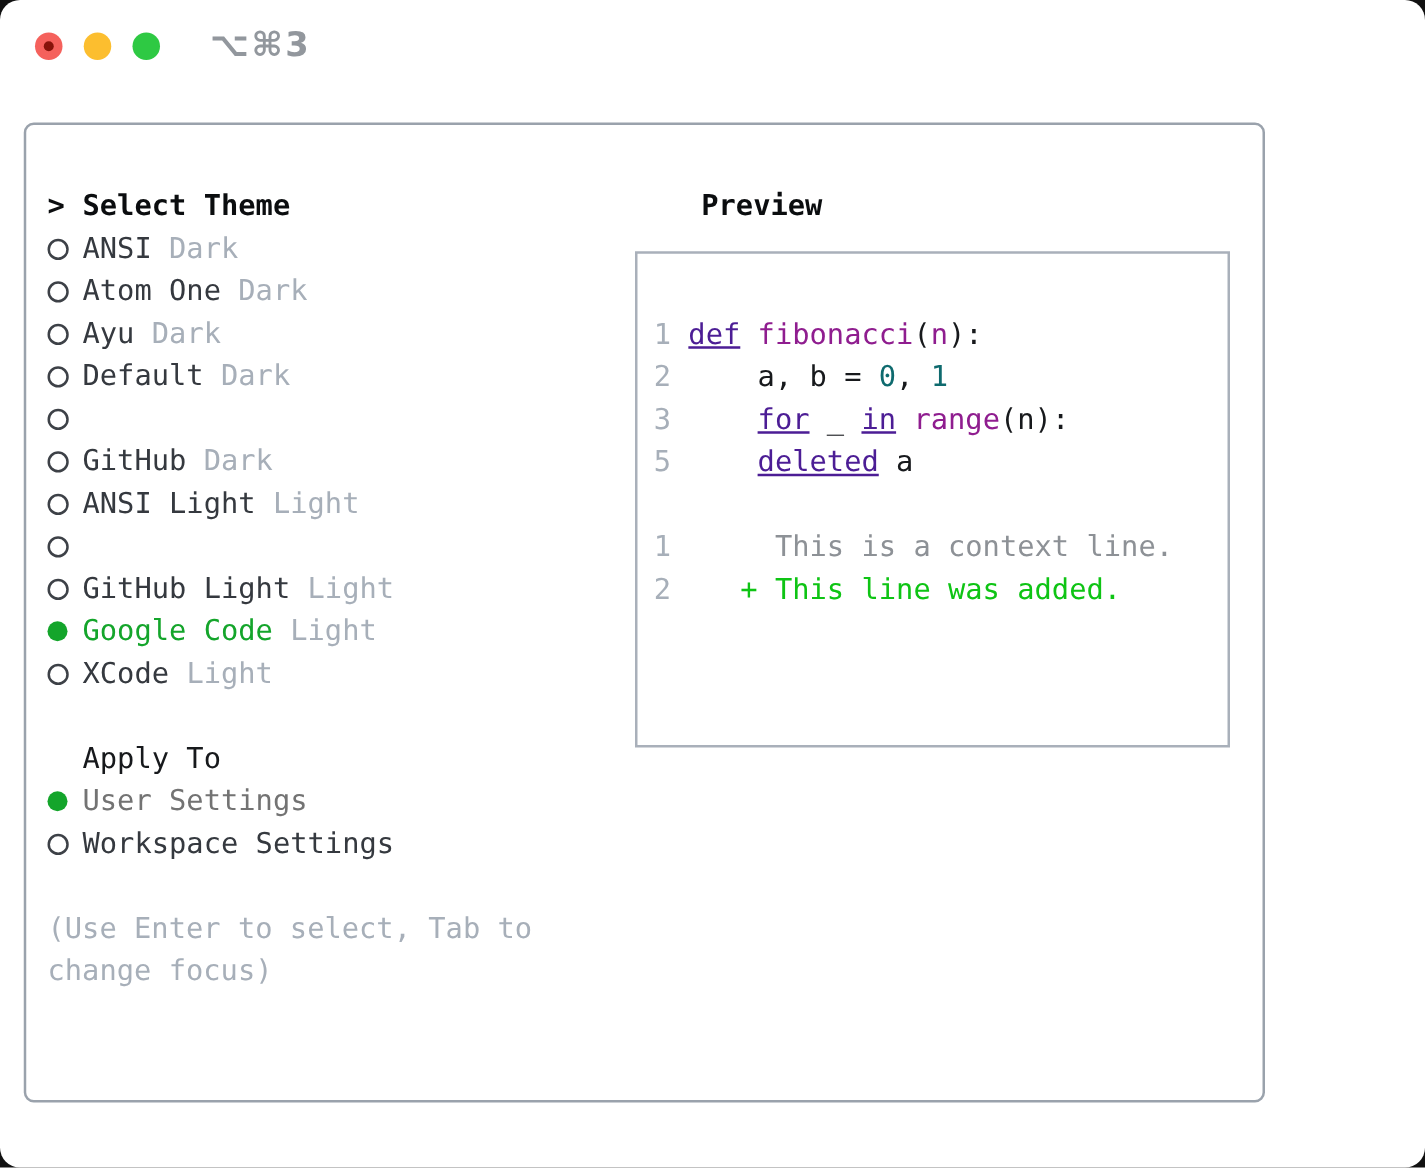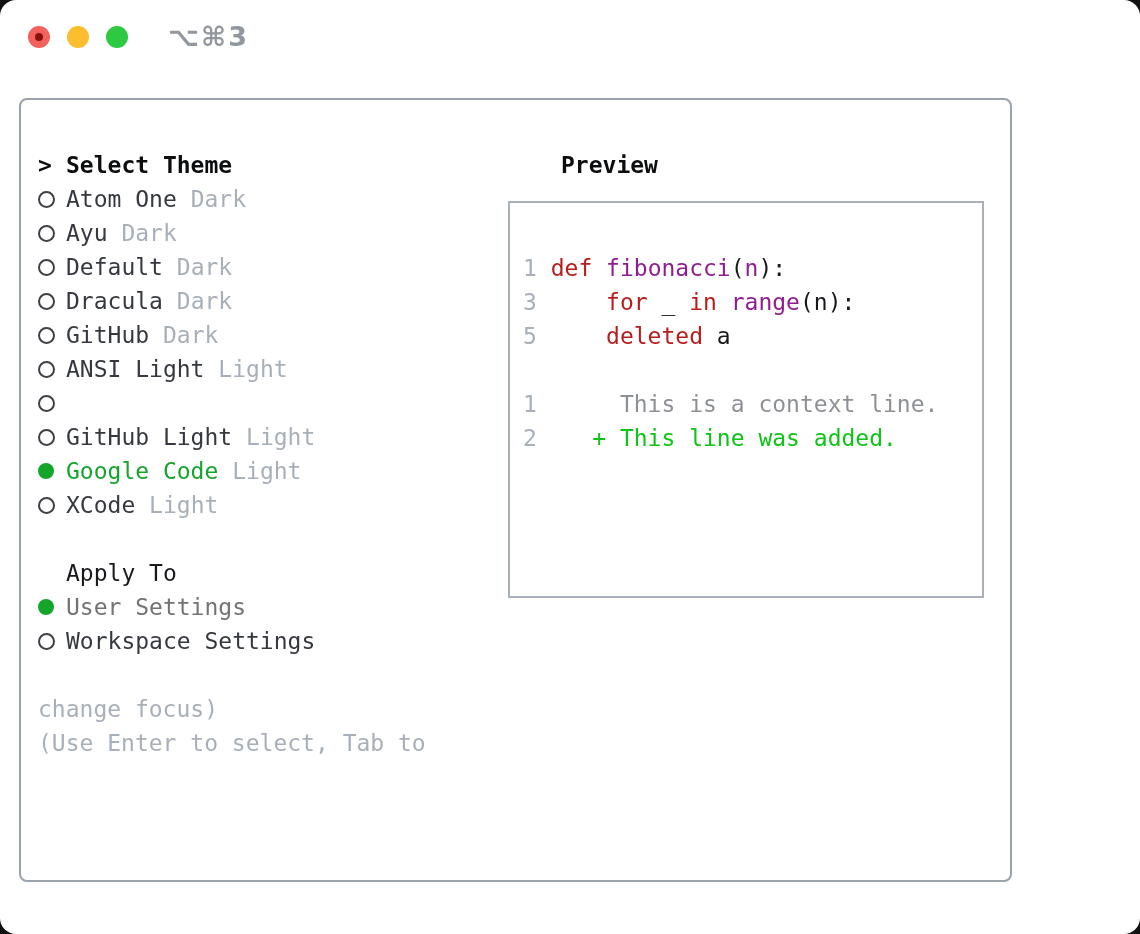--- a/index.html
+++ b/index.html
@@ -48,21 +48,21 @@
     font-size:23px; font-weight:bold; color:#0b0d0f;margin-left:40px;
   }
   .preview-box {
     position:absolute; left:487px; top:101px; width:472px; height:393px;
     border:2px solid #a9b0ba; background:#fff;
   }
   .preview-content { position:absolute; left:13px; top:48px; font-size:23px; }
   .pline { height:34px; line-height:34px; white-space:pre; color:#17191c; }
   .pline.blank { height:34px; }
   .ln { display:inline-block; width:2ch; color:#a7afb9; }
-  .tok-kw  { color:#b91c1c; }
+  .tok-kw  { color:#4c1d95;text-decoration:underline; }
   .tok-fn  { color:#8f1d8f; }
   .tok-num { color:#0e6a6e; }
   .tok-pl  { color:#17191c; }
   .d-ctx { color:#8d9196; }
   .d-del { color:#c5392a; }
   .d-add { color:#0ec414; }
 </style>
 </head>
 <body>
 
@@ -83,39 +83,44 @@
         <span class="prompt-char">&gt;</span>
       </span>
       <span class="lab hdr">Select Theme</span>
     </div>
 
     <div>
         <div class="row">
           <span class="bullet">
             <span class="ring"></span>
           </span>
+          <span class="lab"><span class="name">ANSI</span> <span class="variant">Dark</span></span>
+        </div>
+        <div class="row">
+          <span class="bullet">
+            <span class="ring"></span>
+          </span>
           <span class="lab"><span class="name">Atom One</span> <span class="variant">Dark</span></span>
         </div>
         <div class="row">
           <span class="bullet">
             <span class="ring"></span>
           </span>
           <span class="lab"><span class="name">Ayu</span> <span class="variant">Dark</span></span>
         </div>
         <div class="row">
           <span class="bullet">
             <span class="ring"></span>
           </span>
           <span class="lab"><span class="name">Default</span> <span class="variant">Dark</span></span>
         </div>
         <div class="row">
           <span class="bullet">
             <span class="ring"></span>
           </span>
-          <span class="lab"><span class="name">Dracula</span> <span class="variant">Dark</span></span>
         </div>
         <div class="row">
           <span class="bullet">
             <span class="ring"></span>
           </span>
           <span class="lab"><span class="name">GitHub</span> <span class="variant">Dark</span></span>
         </div>
         <div class="row">
           <span class="bullet">
             <span class="ring"></span>
@@ -164,29 +169,30 @@
         <div class="row">
           <span class="bullet">
             <span class="ring"></span>
           </span>
           <span class="lab">Workspace Settings</span>
         </div>
       </div>
 
     <div class="row"></div>
 
+    <div class="help-row">(Use Enter to select, Tab to</div>
     <div class="help-row">change focus)</div>
-    <div class="help-row">(Use Enter to select, Tab to</div>
   </div>
 
   <div class="preview-title">Preview</div>
 
   <div class="preview-box">
     <div class="preview-content">
         <div class="pline"><span class="ln">1</span><span class="tok-kw">def</span><span class="tok-pl"> </span><span class="tok-fn">fibonacci</span><span class="tok-pl">(</span><span class="tok-fn">n</span><span class="tok-pl">):</span></div>
+        <div class="pline"><span class="ln">2</span><span class="tok-pl">    a, b = </span><span class="tok-num">0</span><span class="tok-pl">, </span><span class="tok-num">1</span></div>
         <div class="pline"><span class="ln">3</span><span class="tok-pl">    </span><span class="tok-kw">for</span><span class="tok-pl"> _ </span><span class="tok-kw">in</span><span class="tok-pl"> </span><span class="tok-fn">range</span><span class="tok-pl">(n):</span></div>
         <div class="pline"><span class="ln">5</span><span class="tok-pl">    </span><span class="tok-kw">deleted</span><span class="tok-pl"> a</span></div>
         <div class="pline blank"></div>
         <div class="pline"><span class="ln">1</span><span class="d-ctx">     This is a context line.</span></div>
         <div class="pline"><span class="ln">2</span><span class="d-add">   + This line was added.</span></div>
       </div>
   </div>
 
 </div>
 

